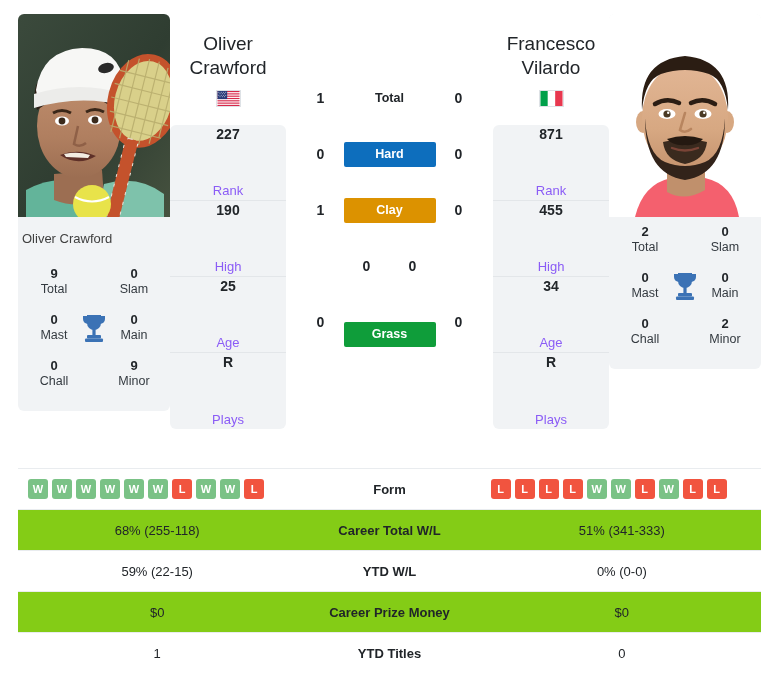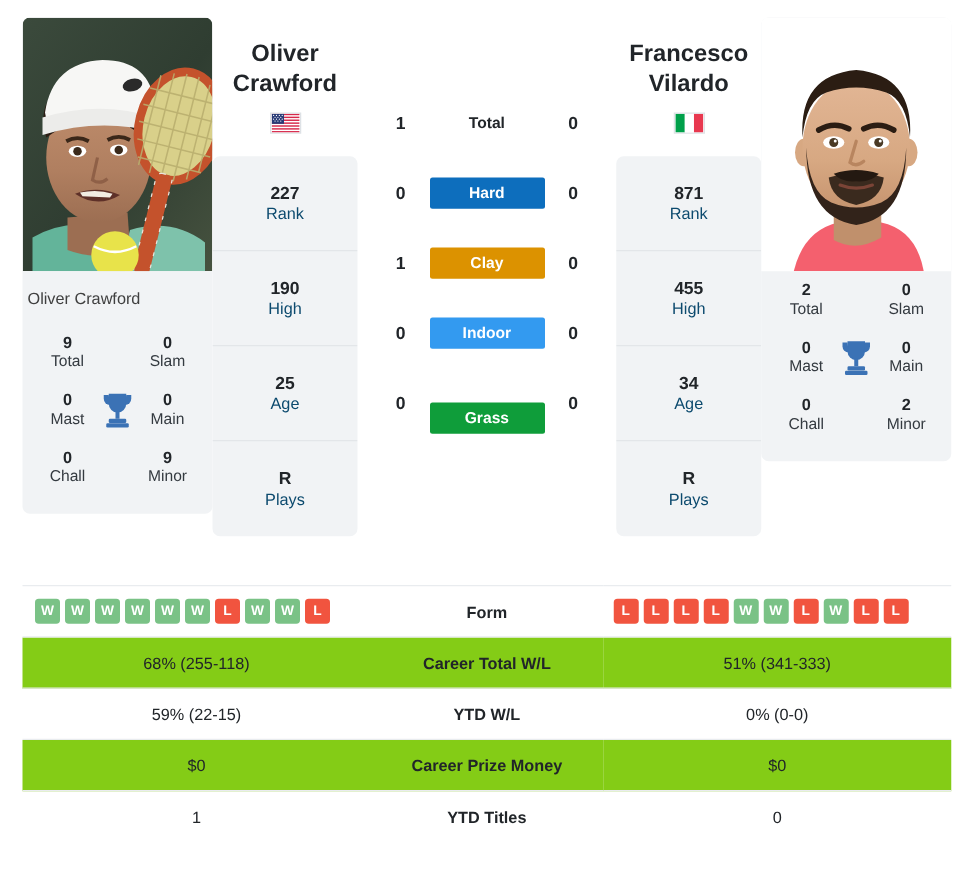--- a/index.html
+++ b/index.html
@@ -94,48 +94,48 @@
     display: flex;
     flex-direction: column;
   }
   .inner-head {
     text-align: center;
     padding-top: 18px;
     height: 111px;
   }
   .inner-head .nm {
     font-size: 19px;
-    font-weight: bold;
+    font-weight: normal;
     line-height: 1.28;
     color: #212529;
   }
   .flag {
     margin: 9px auto 0 auto;
     width: 25px;
     height: 17px;
     display: block;
     border: 1px solid #dee2e6;
   }
   .inner-box {
     background: #f1f3f5;
     border-radius: 6px;
     overflow: hidden;
   }
   .inner-cell {
     height: 76px;
     display: flex;
     flex-direction: column;
     align-items: center;
-    justify-content: center;
+    justify-content: space-between;
     border-bottom: 1px solid #e3e6e9;
     line-height: 1.3;
   }
   .inner-cell:last-child { border-bottom: none; }
   .inner-cell .v { font-size: 14px; font-weight: bold; color: #212529; }
-  .inner-cell .k { font-size: 13px; color: #0c4a6e; }
+  .inner-cell .k { font-size: 13px; color: #8b5cf6; }
 
   
   .h2h {
     flex: 1 1 auto;
     padding-top: 56px;
     display: flex;
     flex-direction: column;
     gap: 0;
   }
   .h2h-row {
@@ -400,21 +400,20 @@
           <div class="surface-pill" style="background: rgb(13, 110, 189);">Hard</div>
           <div class="h2h-score">0</div>
         </div>
         <div class="h2h-row">
           <div class="h2h-score">1</div>
           <div class="surface-pill" style="background: rgb(220, 146, 0);">Clay</div>
           <div class="h2h-score">0</div>
         </div>
         <div class="h2h-row">
           <div class="h2h-score">0</div>
-          <div class="surface-pill" style="background: rgb(51, 154, 240);">Indoor</div>
           <div class="h2h-score">0</div>
         </div>
         <div class="h2h-row">
           <div class="h2h-score">0</div>
           <div class="surface-pill" style="background: rgb(15, 157, 58); margin-top: 24px;">Grass</div>
           <div class="h2h-score">0</div>
         </div>
       </div>
 
     <div class="inner-col">

